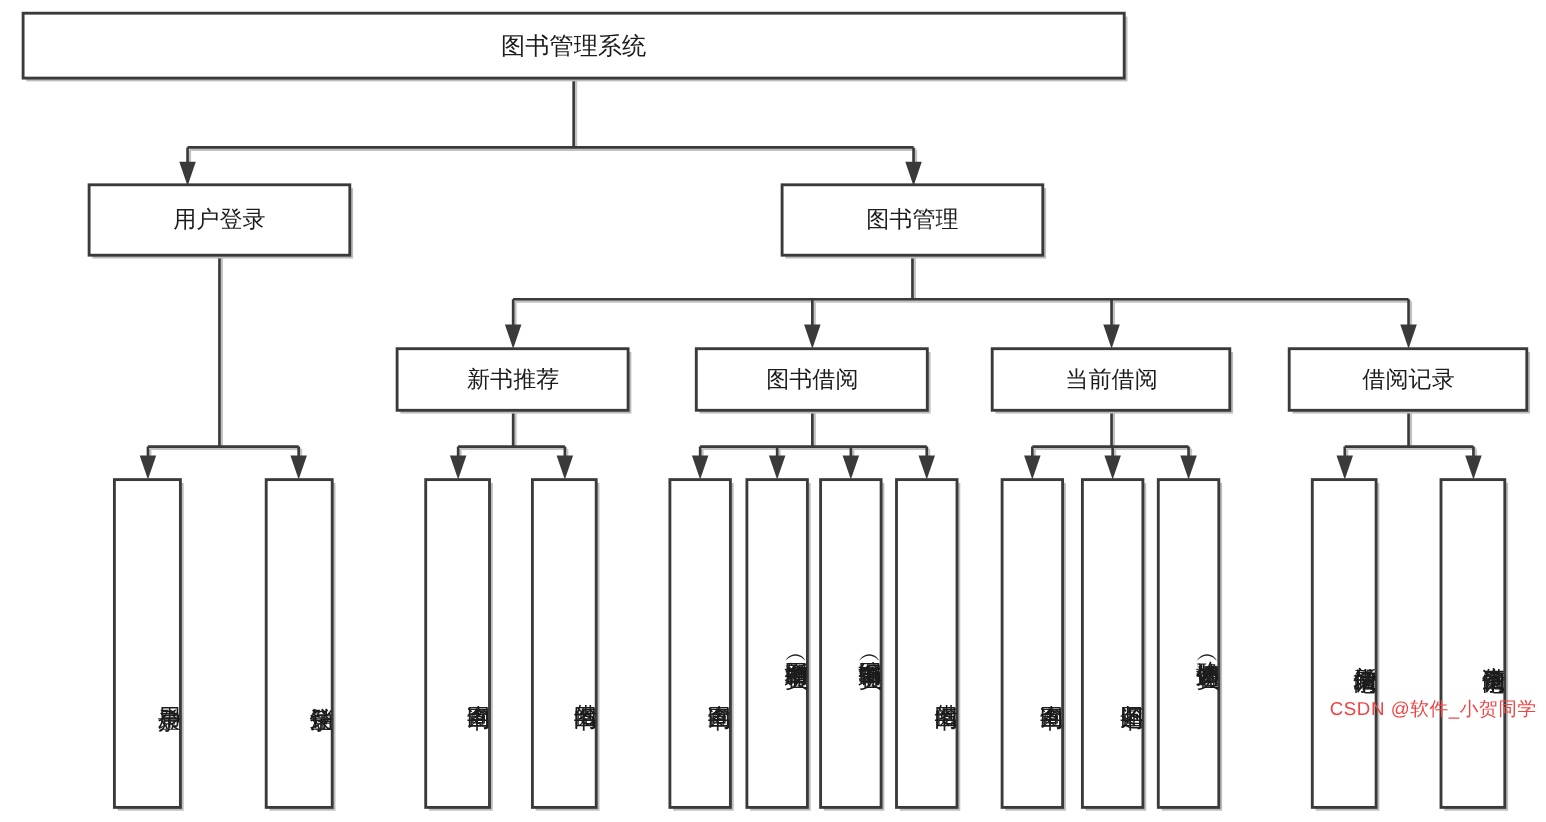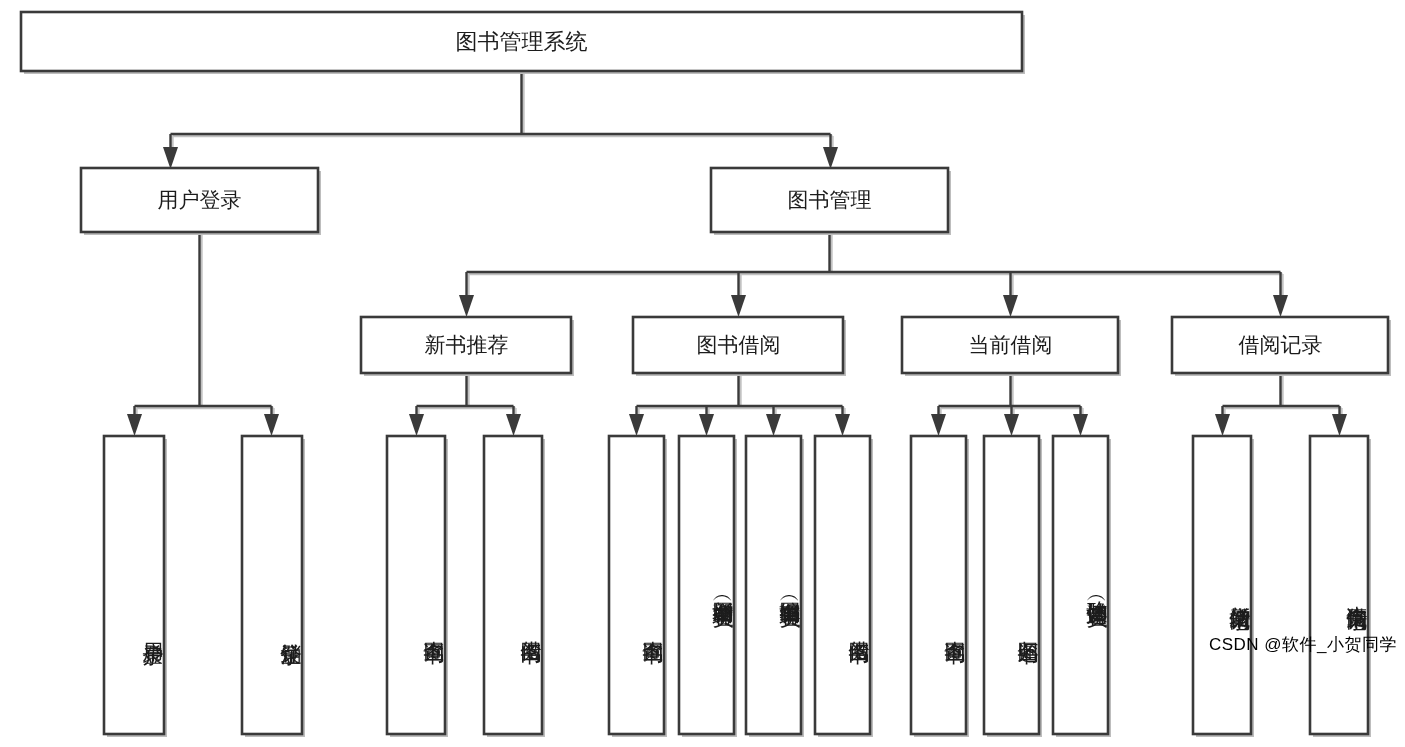--- a/index.html
+++ b/index.html
@@ -75,21 +75,21 @@
     align-items: flex-start;
     justify-content: center;
     pointer-events: none;
   }
   .watermark {
     position: absolute;
     right: 8px;
     bottom: 6px;
     font-family: "Liberation Sans", "DejaVu Sans", sans-serif;
     font-size: 17px;
-    color: #000000;
+    color: #ef4444;
     letter-spacing: 0.5px;
     white-space: nowrap;
   }
 </style>
 </head>
 <body>
 
 <div id="diagram-root">
 
   <svg class="flow" viewBox="0 0 1405 747">

